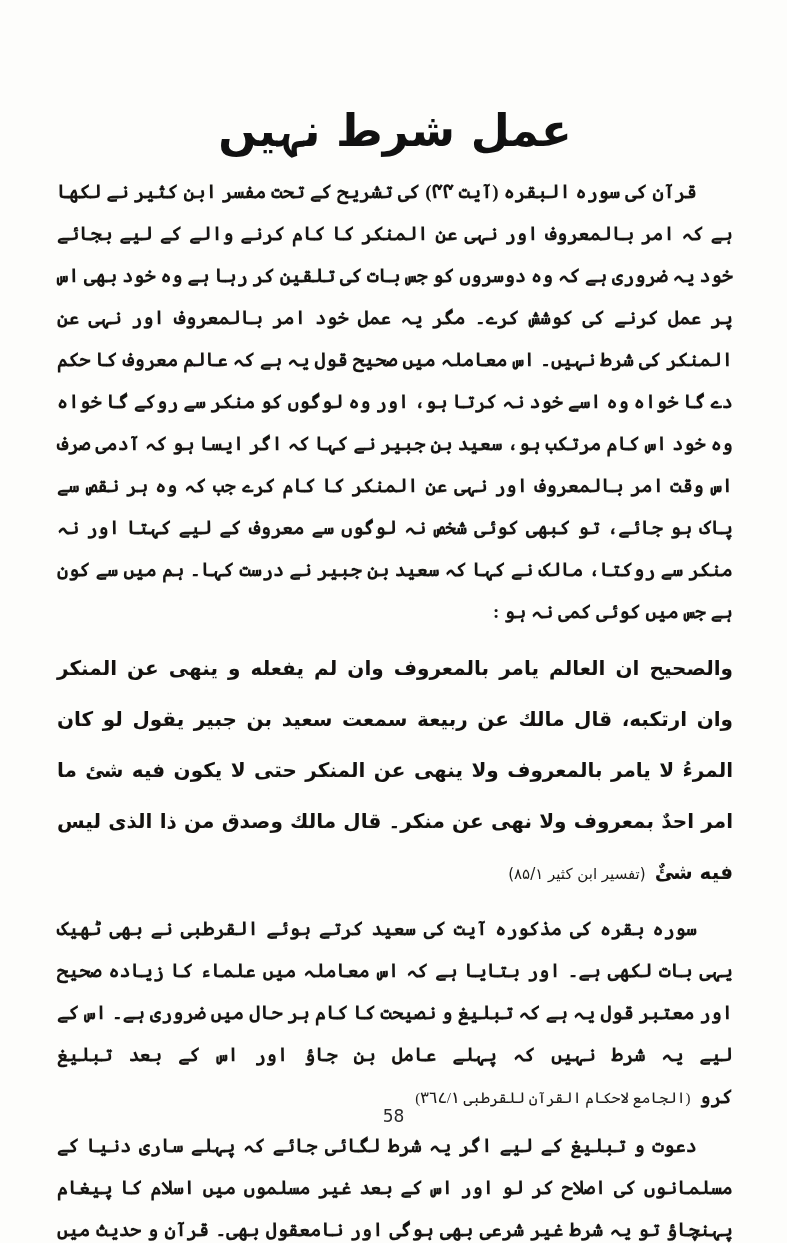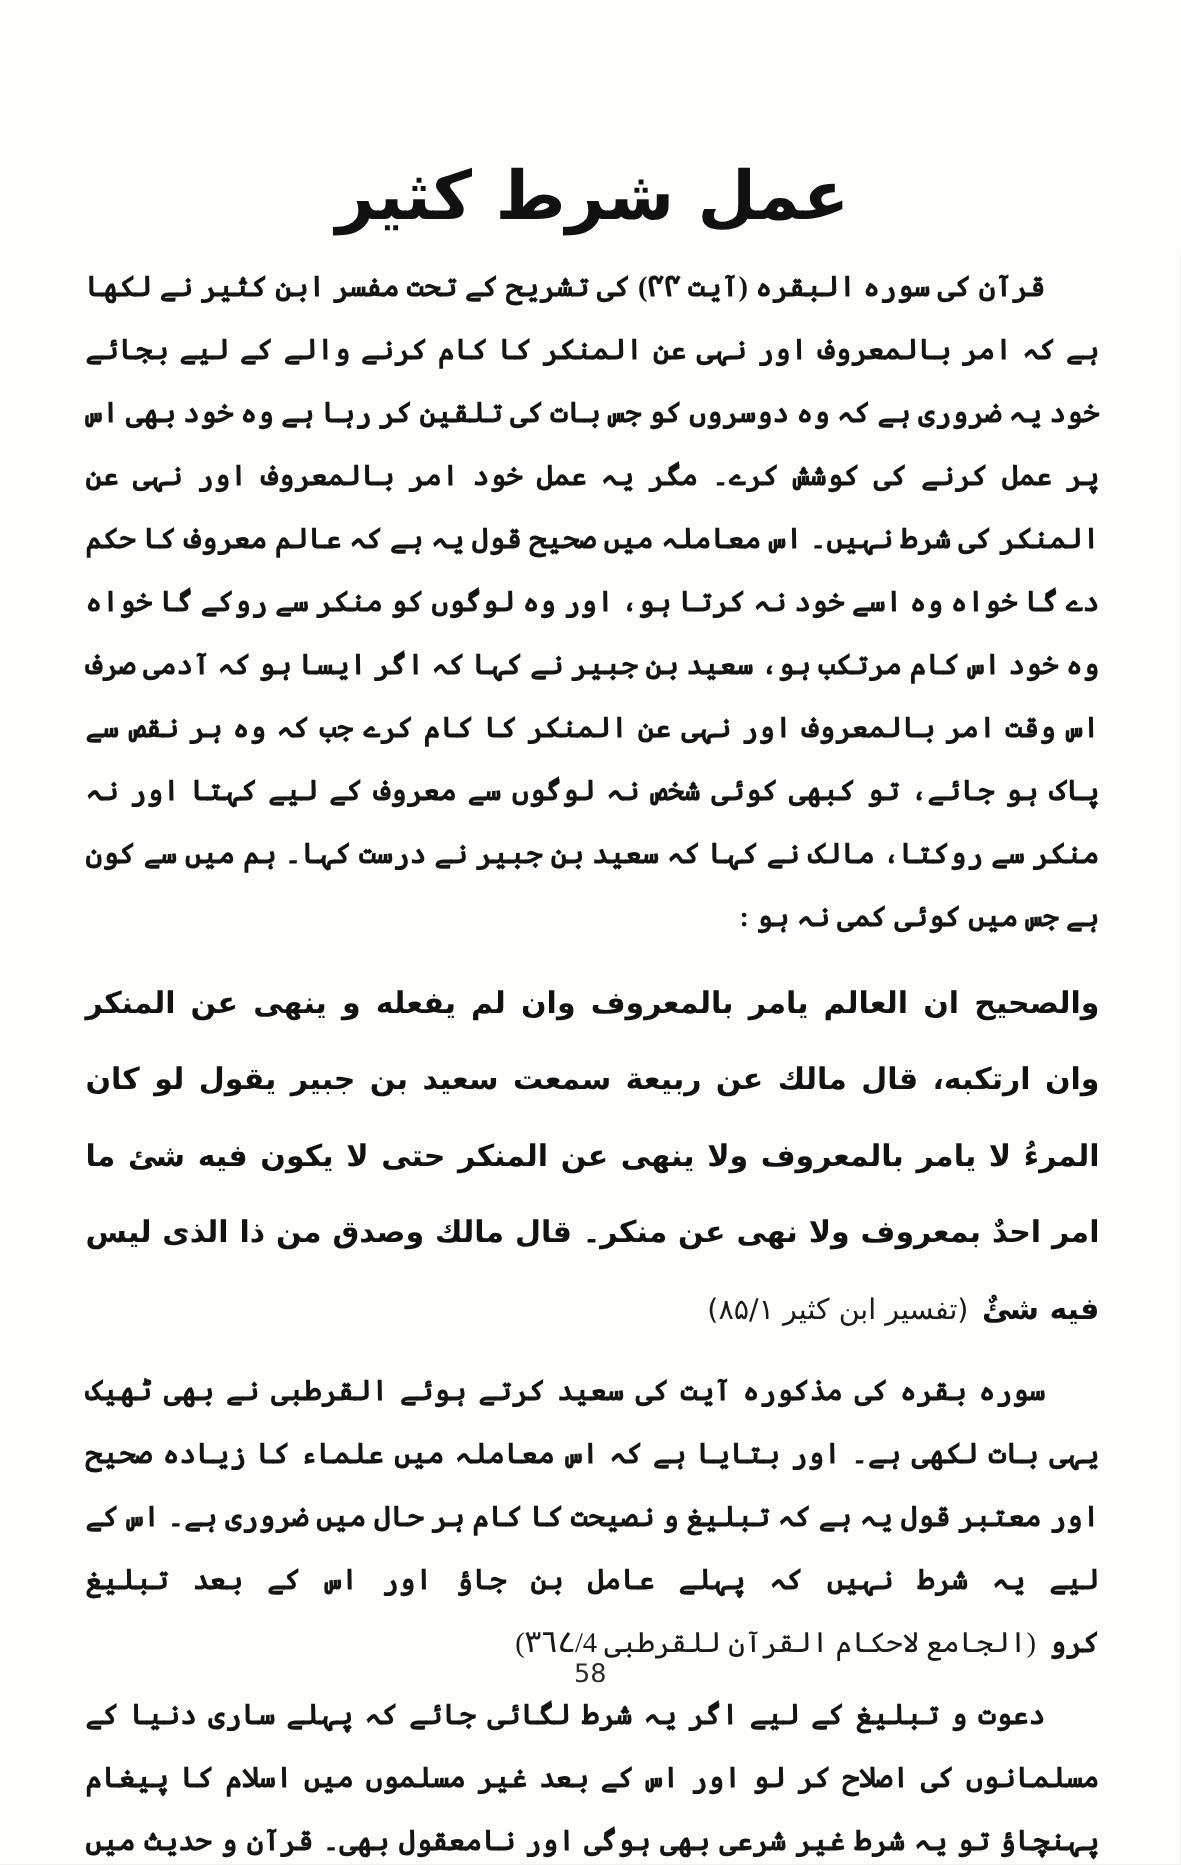--- a/index.html
+++ b/index.html
@@ -48,21 +48,21 @@
   }
   .arabic-block {
     margin: 10px 0 8px 0;
     font-size: 20px;
     font-weight: bold;
     line-height: 51px;
     text-align: justify;
     color: #14120f;
   }
   .cite {
-    font-size: 19px;
+    font-size: 15px;
     font-weight: normal;
     margin-right: 9px;
     white-space: nowrap;
     color: #1c1a17;
   }
   .para-gap {
     margin-top: 6px;
   }
   .page-number {
     position: absolute;
@@ -75,26 +75,26 @@
     color: #2a2a2a;
     font-family: "DejaVu Sans", sans-serif;
   }
 </style>
 </head>
 <body>
 
 <div class="page">
   <div class="content">
 
-    <h1 class="title">عمل شرط كثير</h1>
+    <h1 class="title">عمل شرط نہیں</h1>
 
     <p class="urdu indent">قرآن کی سورہ البقرہ (آیت ۴۴) کی تشریح کے تحت مفسر ابن کثیر نے لکھا ہے کہ امر بالمعروف اور نہی عن المنکر کا کام کرنے والے کے لیے بجائے خود یہ ضروری ہے کہ وہ دوسروں کو جس بات کی تلقین کر رہا ہے وہ خود بھی اس پر عمل کرنے کی کوشش کرے۔ مگر یہ عمل خود امر بالمعروف اور نہی عن المنکر کی شرط نہیں۔ اس معاملہ میں صحیح قول یہ ہے کہ عالم معروف کا حکم دے گا خواہ وہ اسے خود نہ کرتا ہو، اور وہ لوگوں کو منکر سے روکے گا خواہ وہ خود اس کام مرتکب ہو، سعید بن جبیر نے کہا کہ اگر ایسا ہو کہ آدمی صرف اس وقت امر بالمعروف اور نہی عن المنکر کا کام کرے جب کہ وہ ہر نقص سے پاک ہو جائے، تو کبھی کوئی شخص نہ لوگوں سے معروف کے لیے کہتا اور نہ منکر سے روکتا، مالک نے کہا کہ سعید بن جبیر نے درست کہا۔ ہم میں سے کون ہے جس میں کوئی کمی نہ ہو :</p>
 
     <p class="arabic-block"><span>والصحيح ان العالم يامر بالمعروف وان لم يفعله و ينهى عن المنكر وان ارتكبه، قال مالك عن ربيعة سمعت سعيد بن جبير يقول لو كان المرءُ لا يامر بالمعروف ولا ينهى عن المنكر حتى لا يكون فيه شئ ما امر احدٌ بمعروف ولا نهى عن منكر۔ قال مالك وصدق من ذا الذى ليس فيه شئٌ</span><span class="cite">(تفسير ابن كثير ۸۵/۱)</span></p>
 
-    <p class="urdu indent para-gap"><span>سورہ بقرہ کی مذکورہ آیت کی سعید کرتے ہوئے القرطبی نے بھی ٹھیک یہی بات لکھی ہے۔ اور بتایا ہے کہ اس معاملہ میں علماء کا زیادہ صحیح اور معتبر قول یہ ہے کہ تبلیغ و نصیحت کا کام ہر حال میں ضروری ہے۔ اس کے لیے یہ شرط نہیں کہ پہلے عامل بن جاؤ اور اس کے بعد تبلیغ کرو</span><span class="cite">(الجامع لاحکام القرآن للقرطبی ۳۶۷/4)</span></p>
+    <p class="urdu indent para-gap"><span>سورہ بقرہ کی مذکورہ آیت کی سعید کرتے ہوئے القرطبی نے بھی ٹھیک یہی بات لکھی ہے۔ اور بتایا ہے کہ اس معاملہ میں علماء کا زیادہ صحیح اور معتبر قول یہ ہے کہ تبلیغ و نصیحت کا کام ہر حال میں ضروری ہے۔ اس کے لیے یہ شرط نہیں کہ پہلے عامل بن جاؤ اور اس کے بعد تبلیغ کرو</span><span class="cite">(الجامع لاحکام القرآن للقرطبی ۳۶۷/۱)</span></p>
 
     <p class="urdu indent para-gap">دعوت و تبلیغ کے لیے اگر یہ شرط لگائی جائے کہ پہلے ساری دنیا کے مسلمانوں کی اصلاح کر لو اور اس کے بعد غیر مسلموں میں اسلام کا پیغام پہنچاؤ تو یہ شرط غیر شرعی بھی ہوگی اور نامعقول بھی۔ قرآن و حدیث میں کہیں بھی یہ نہیں کہا گیا ہے کہ اسلام کو ماننے والے پہلے اپنی مکمل اصلاح کر لیں اس کے بعد وہ غیر مسلموں کی اصلاح کے لیے اٹھیں۔ قرآن و حدیث اس</p>
 
   </div>
 
   <div class="page-number">58</div>
 </div>
 
 </body></html>

